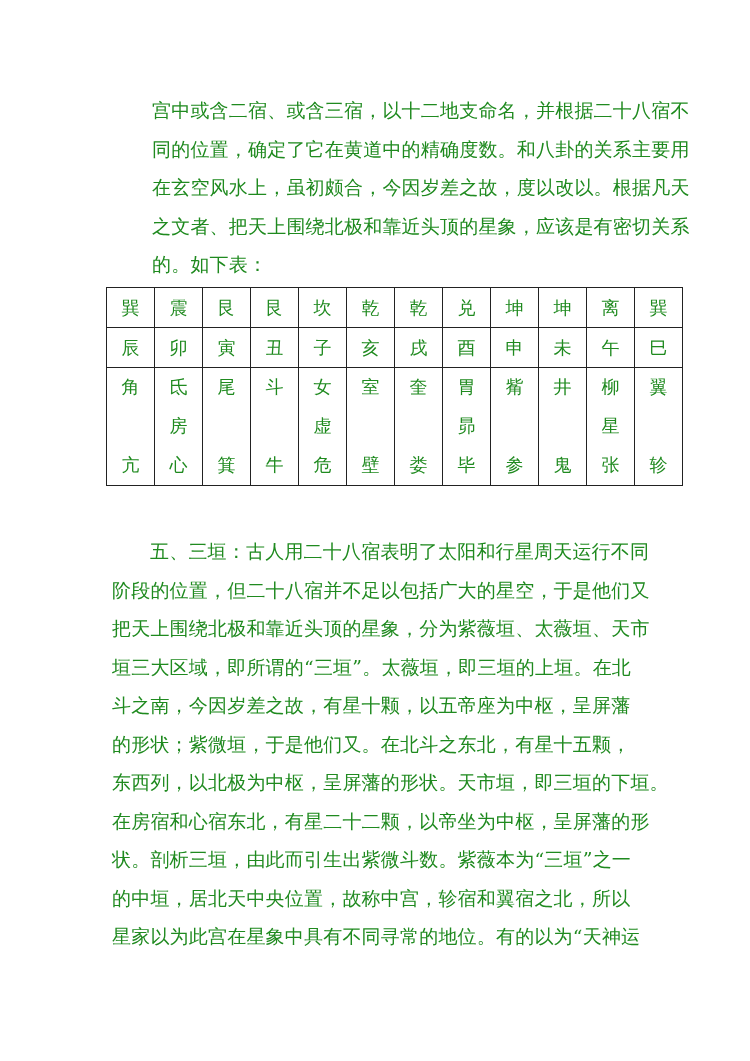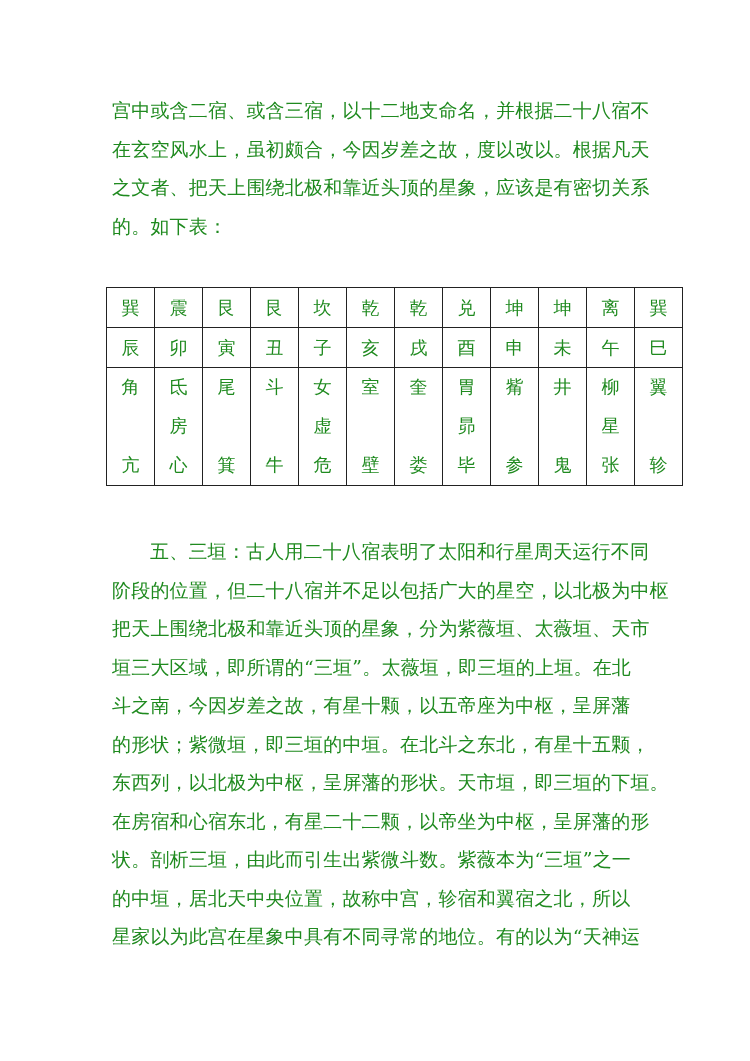--- a/index.html
+++ b/index.html
@@ -1,38 +1,39 @@
 <!DOCTYPE html>
 <html><head>
 <meta charset="utf-8">
 <style>
   html, body { margin:0; padding:0; background:#ffffff; }
   body { width:750px; height:1061px; position:relative; overflow:hidden;
          font-family: "DejaVu Serif", "Liberation Serif", serif; color:#1f8a1f; }
   .para { position:absolute; left:112px; width:560px; font-size:19px; line-height:38.5px;
           letter-spacing:0.2px; }
   .para .line { display:block; white-space:nowrap; height:38.5px; }
-  #para1 { top:91px; }
+  #para1 { top:91px;margin-left:40px; }
   #para2 { top:532px; }
   .indent { padding-left:38px; }
   table.gua { position:absolute; left:106px; top:287px; width:577px; border-collapse:collapse;
               table-layout:fixed; }
   table.gua td { border:1.5px solid #222; text-align:center; color:#1f8a1f;
                  font-size:18px; padding:0; vertical-align:top; }
   table.gua tr.r1 td, table.gua tr.r2 td { height:39px; vertical-align:middle; }
   table.gua tr.r3 td { height:117px; }
   .cellstack { display:flex; flex-direction:column; justify-content:space-between; height:100px;
                padding-top:8px; }
   .cellstack span { display:block; height:22px; line-height:22px; }
 </style>
 </head>
 <body>
 
 <div id="para1" class="para">
   <span class="line">宫中或含二宿、或含三宿，以十二地支命名，并根据二十八宿不</span>
+  <span class="line">同的位置，确定了它在黄道中的精确度数。和八卦的关系主要用</span>
   <span class="line">在玄空风水上，虽初颇合，今因岁差之故，度以改以。根据凡天</span>
   <span class="line">之文者、把天上围绕北极和靠近头顶的星象，应该是有密切关系</span>
   <span class="line">的。如下表：</span>
 </div>
 
 <table class="gua">
   <tbody>
       <tr class="r1">
     <td>巽</td>
     <td>震</td>
@@ -145,23 +146,23 @@
             <span></span>
             <span>轸</span>
           </div>
         </td>
   </tr>
 </tbody>
   </table>
 
 <div id="para2" class="para">
   <span class="line indent">五、三垣：古人用二十八宿表明了太阳和行星周天运行不同</span>
-  <span class="line">阶段的位置，但二十八宿并不足以包括广大的星空，以北极为中枢</span>
+  <span class="line">阶段的位置，但二十八宿并不足以包括广大的星空，于是他们又</span>
   <span class="line">把天上围绕北极和靠近头顶的星象，分为紫薇垣、太薇垣、天市</span>
   <span class="line">垣三大区域，即所谓的“三垣”。太薇垣，即三垣的上垣。在北</span>
   <span class="line">斗之南，今因岁差之故，有星十颗，以五帝座为中枢，呈屏藩</span>
-  <span class="line">的形状；紫微垣，即三垣的中垣。在北斗之东北，有星十五颗，</span>
+  <span class="line">的形状；紫微垣，于是他们又。在北斗之东北，有星十五颗，</span>
   <span class="line">东西列，以北极为中枢，呈屏藩的形状。天市垣，即三垣的下垣。</span>
   <span class="line">在房宿和心宿东北，有星二十二颗，以帝坐为中枢，呈屏藩的形</span>
   <span class="line">状。剖析三垣，由此而引生出紫微斗数。紫薇本为“三垣”之一</span>
   <span class="line">的中垣，居北天中央位置，故称中宫，轸宿和翼宿之北，所以</span>
   <span class="line">星家以为此宫在星象中具有不同寻常的地位。有的以为“天神运</span>
 </div>
 
 </body></html>

